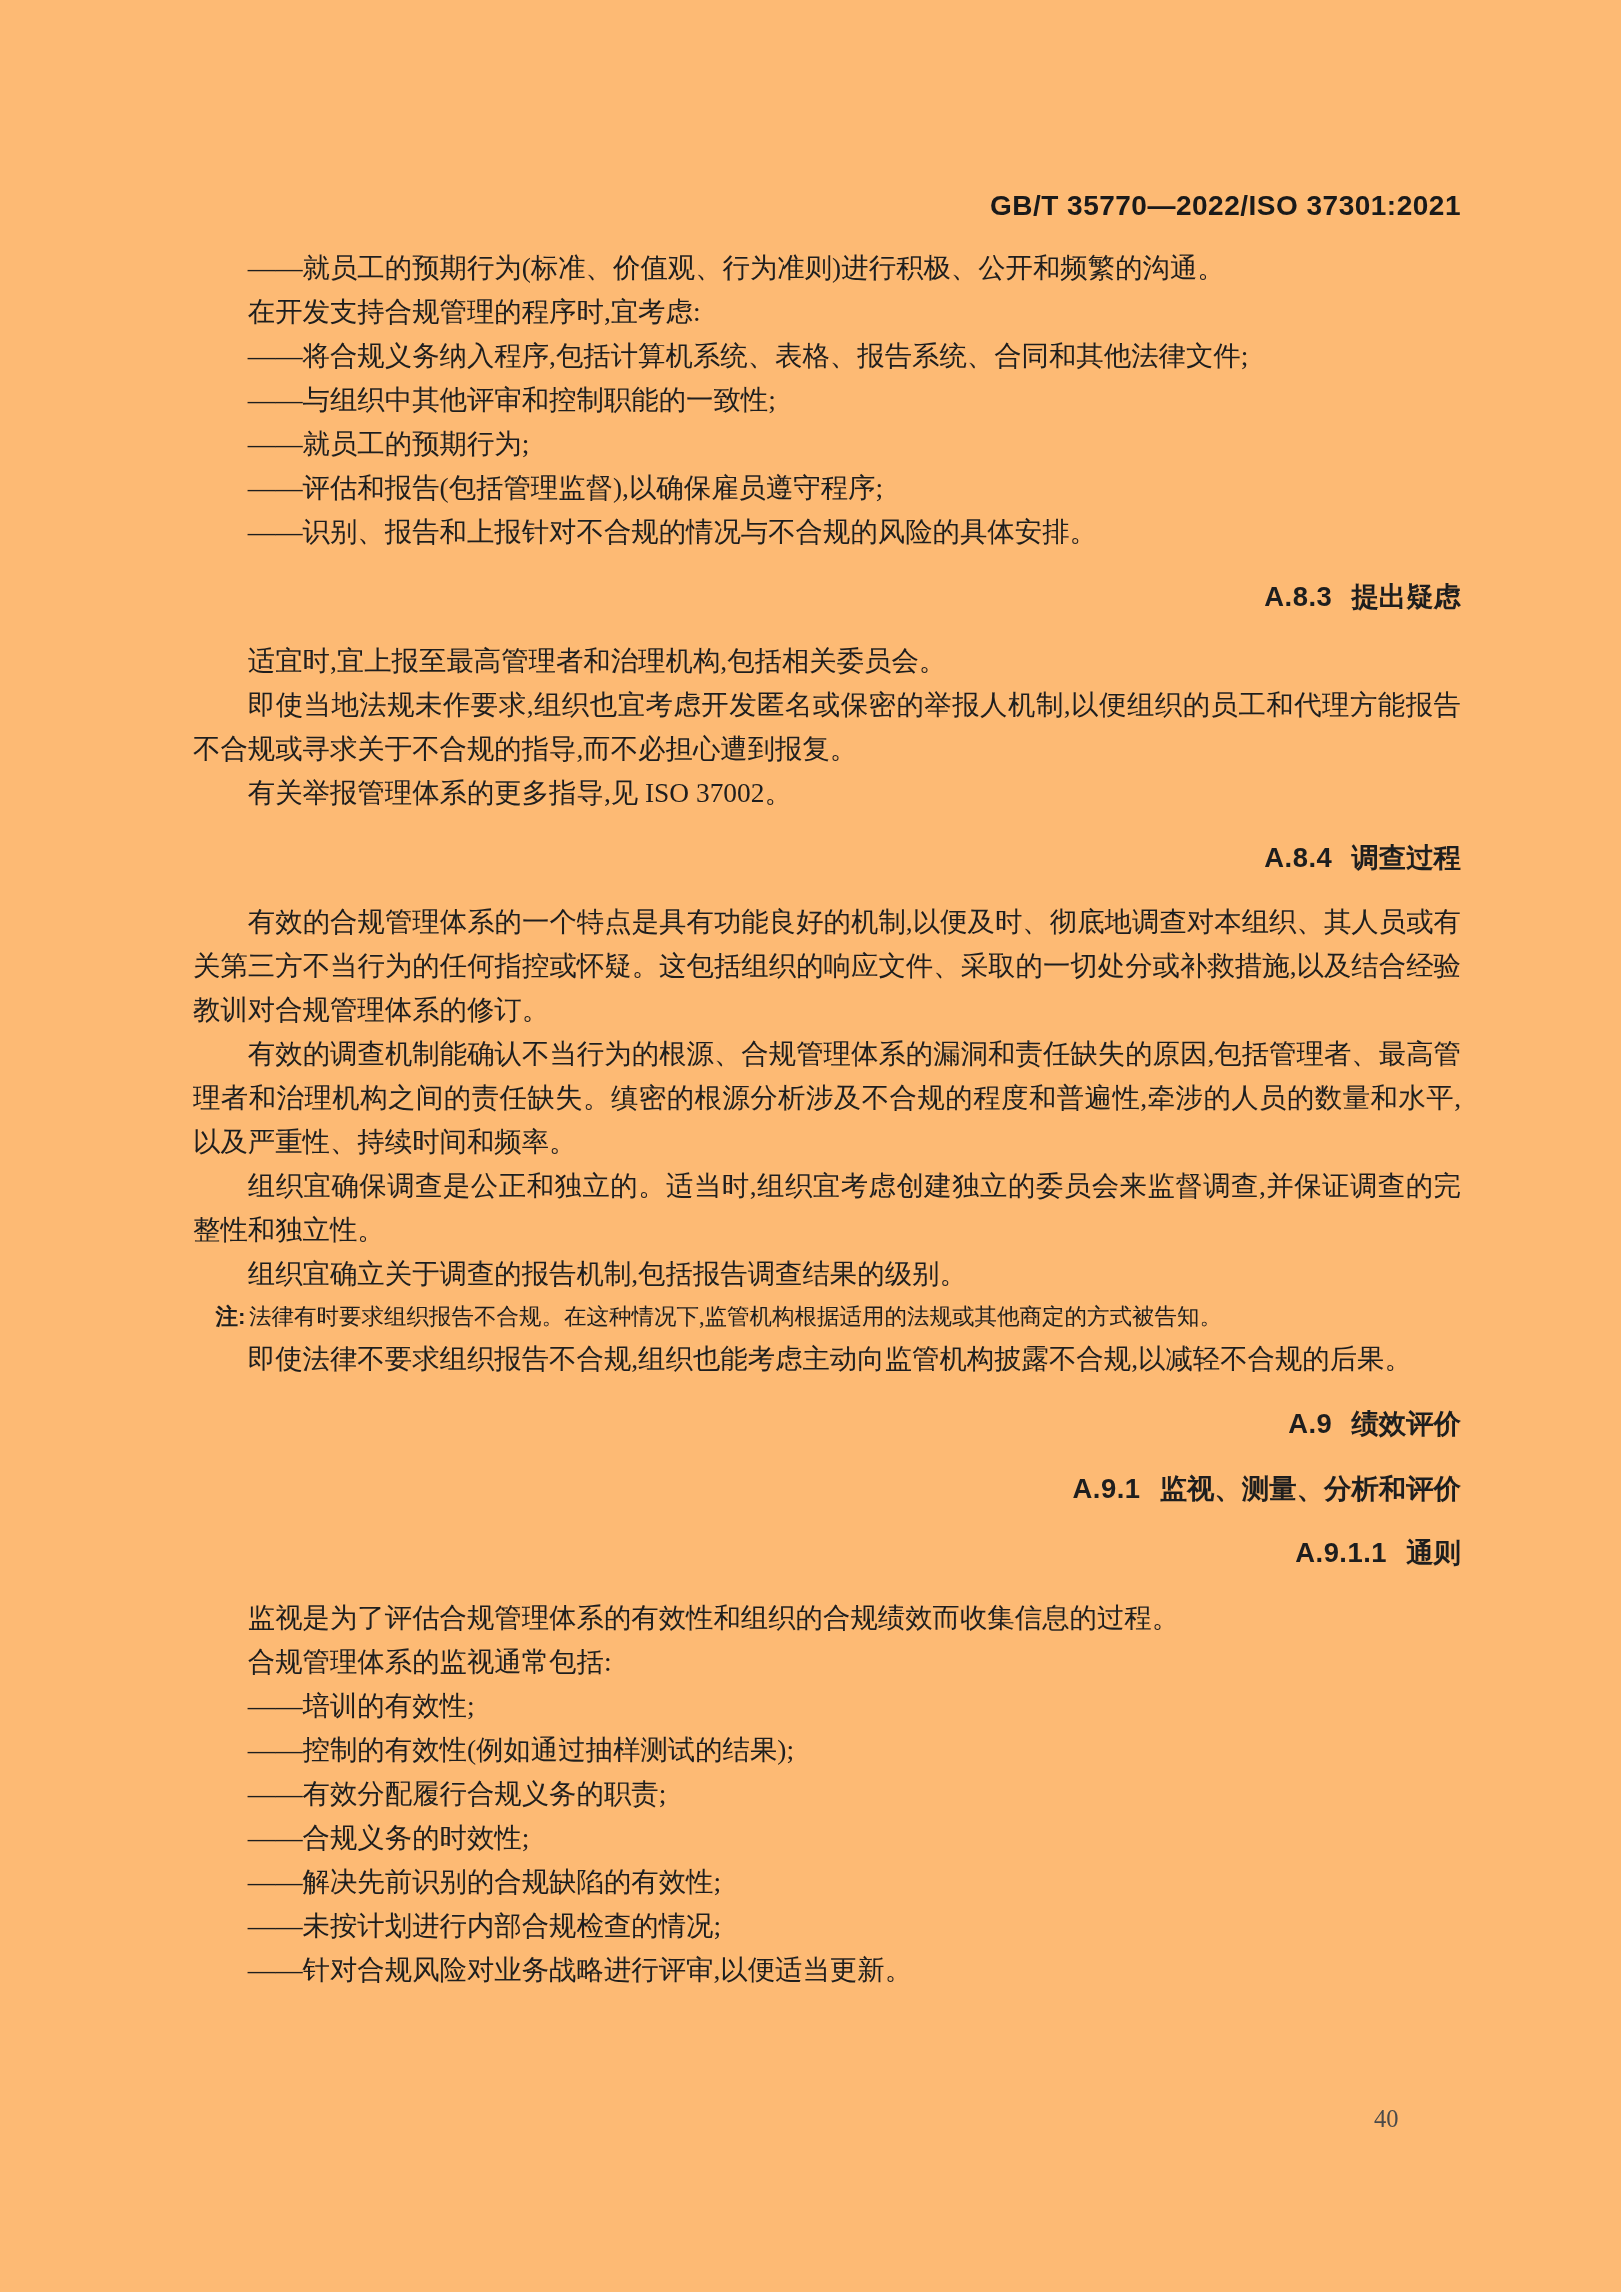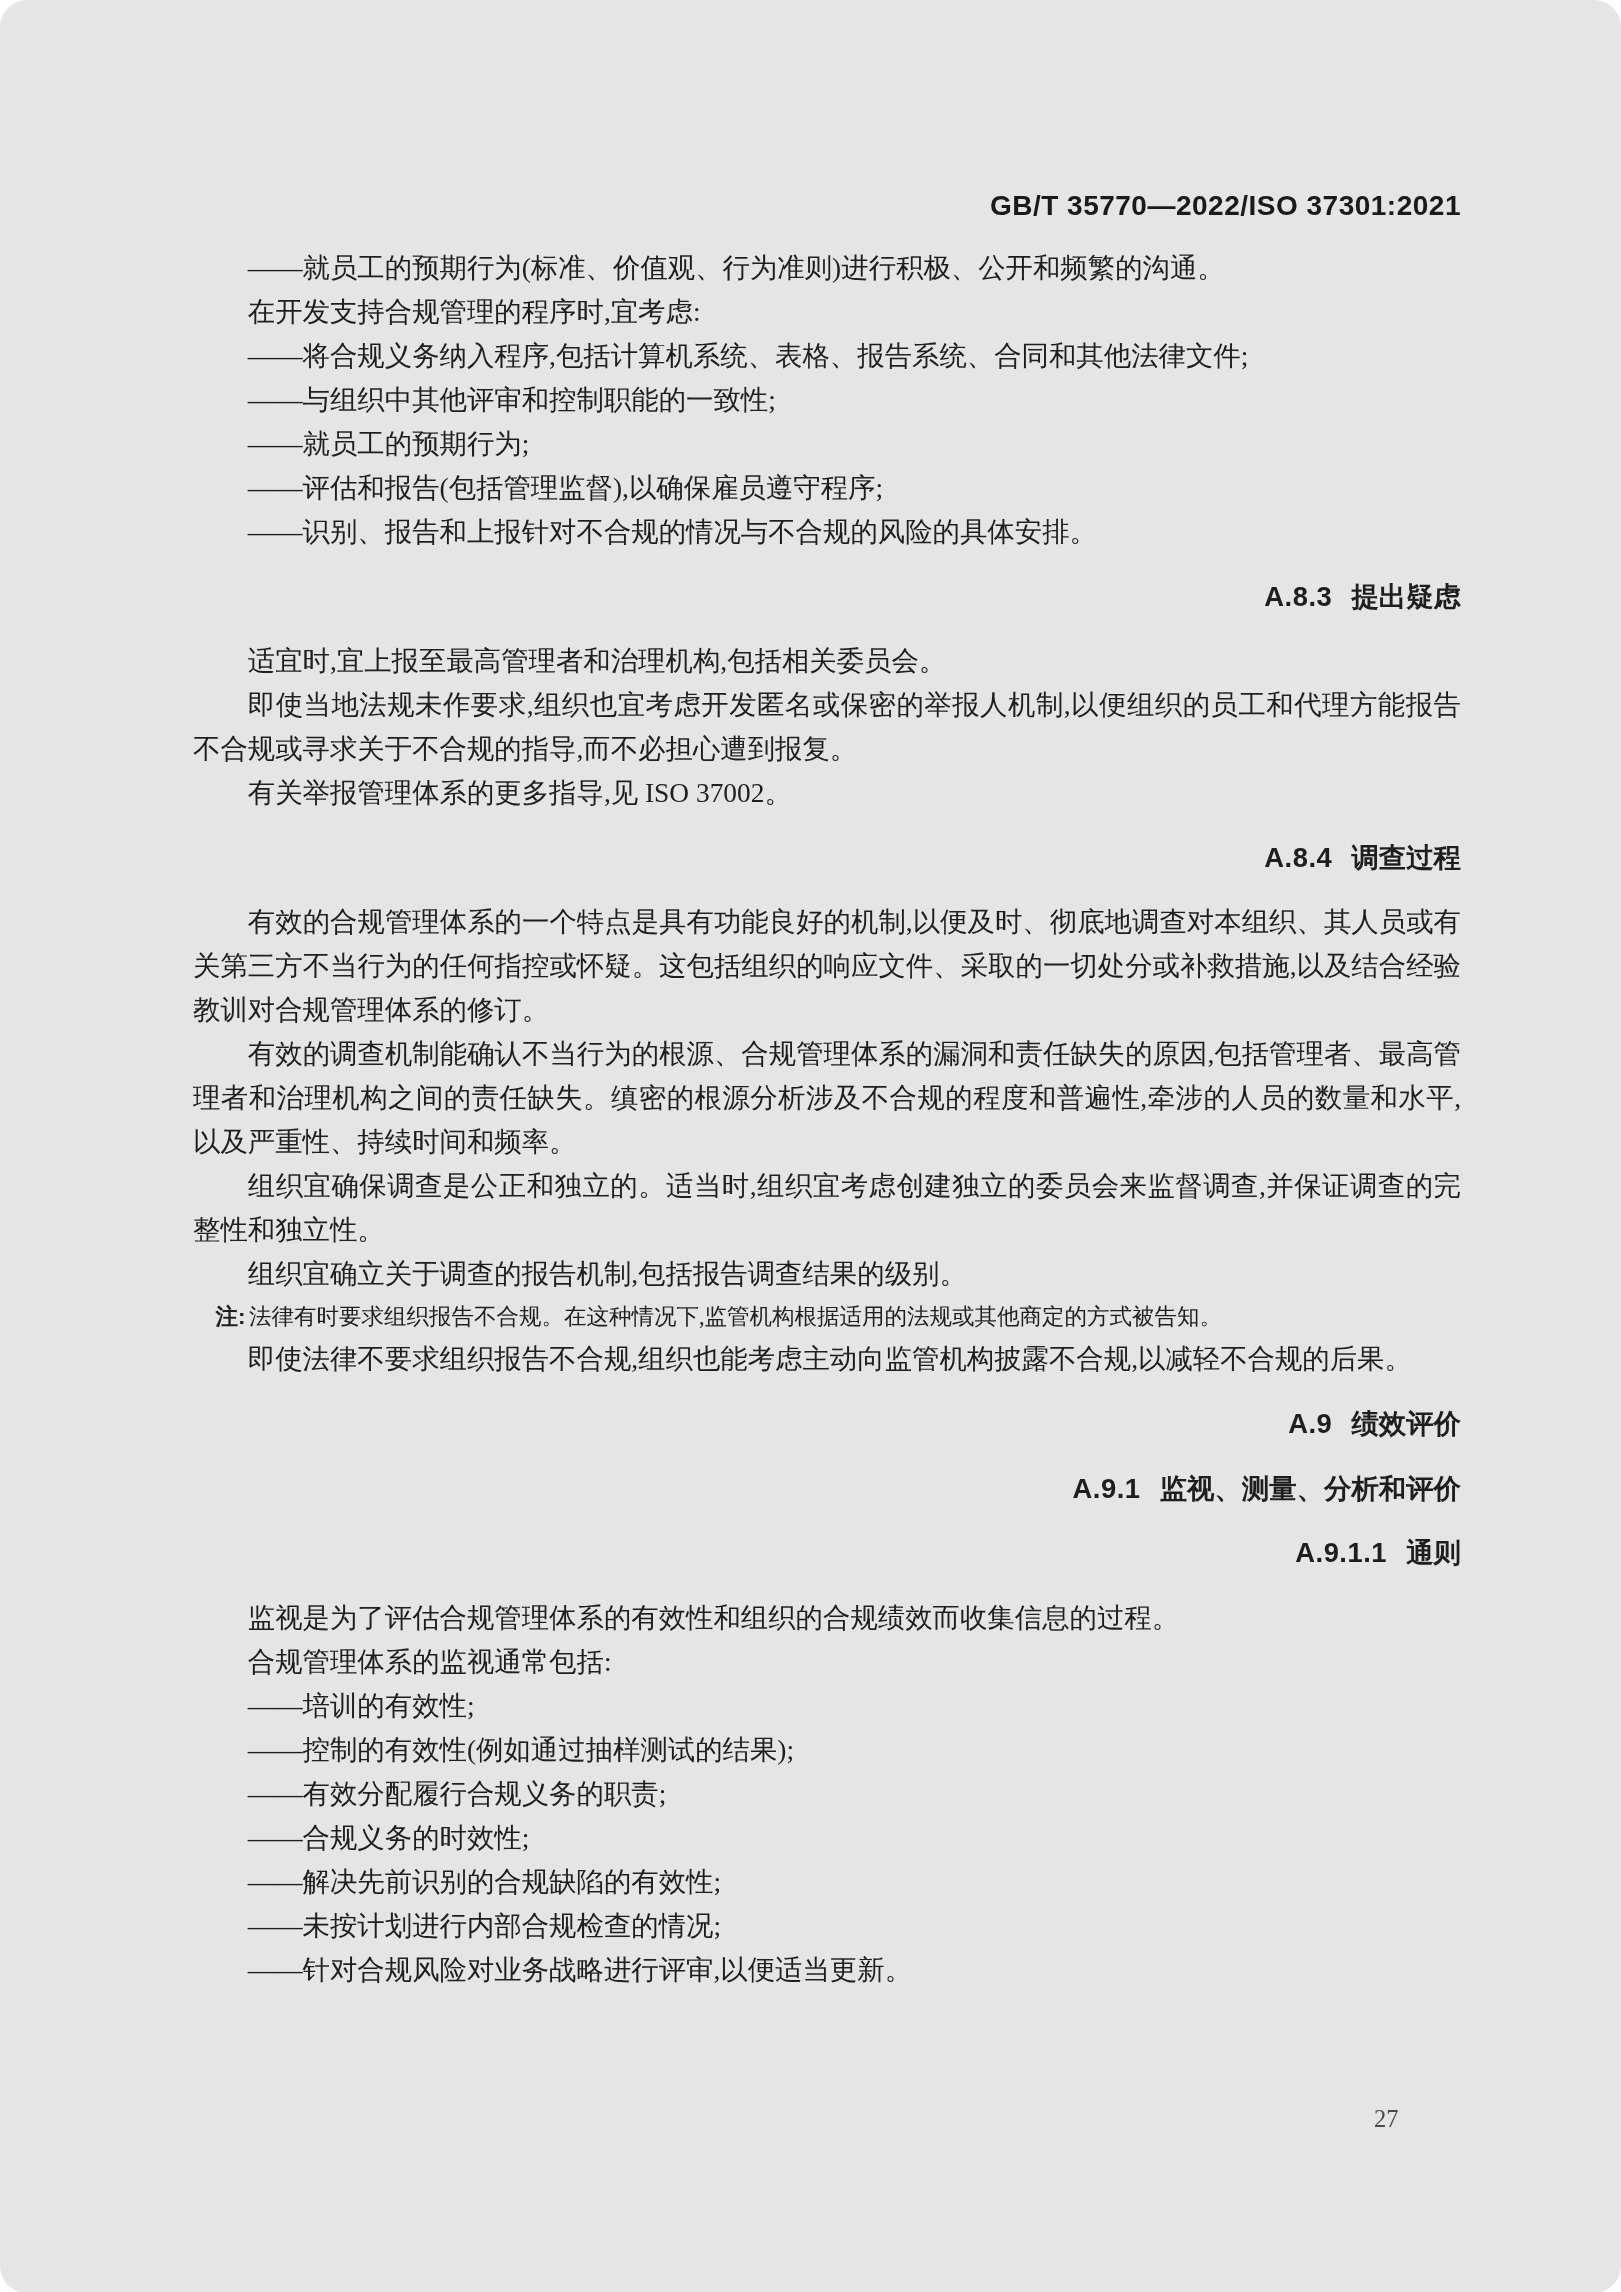--- a/index.html
+++ b/index.html
@@ -4,25 +4,24 @@
 <style>
   html, body {
     margin: 0;
     padding: 0;
     background: #ffffff;
   }
   .page {
     position: relative;
     width: 1621px;
     height: 2293px;
-    background: #e5e5e5;
+    background: #fdba74;
     overflow: hidden;
     color: #1e1e1e;
     font-family: "Liberation Serif", "DejaVu Serif", serif;
-    border-radius: 27px;
   }
   .content {
     position: absolute;
     left: 193px;
     top: 0;
     width: 1268px;
   }
   .doc-header {
     margin-top: 189px;
     text-align: right;
@@ -111,15 +110,15 @@
         <p class="para">合规管理体系的监视通常包括:</p>
         <p class="para">——培训的有效性;</p>
         <p class="para">——控制的有效性(例如通过抽样测试的结果);</p>
         <p class="para">——有效分配履行合规义务的职责;</p>
         <p class="para">——合规义务的时效性;</p>
         <p class="para">——解决先前识别的合规缺陷的有效性;</p>
         <p class="para">——未按计划进行内部合规检查的情况;</p>
         <p class="para">——针对合规风险对业务战略进行评审,以便适当更新。</p>
       </div>
   </div>
-  <div class="page-number">27</div>
+  <div class="page-number">40</div>
 </div>
 
 
 </body></html>

